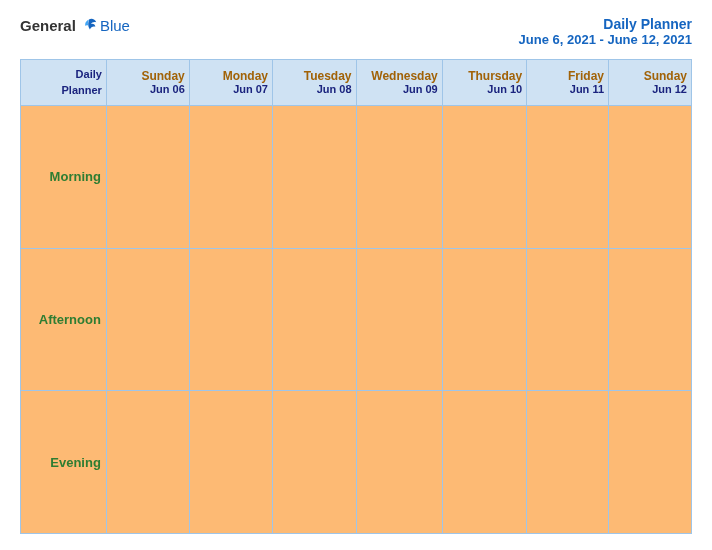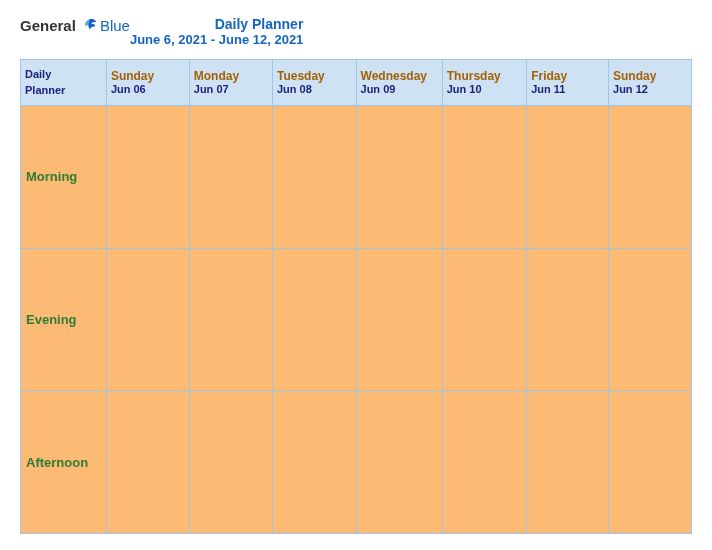--- a/index.html
+++ b/index.html
@@ -8,20 +8,21 @@
       font-family: Arial, sans-serif;
       width: 712px;
       height: 550px;
       display: flex;
       flex-direction: column;
       padding: 16px 20px 16px 20px;
     }
 
     .header {
       display: flex;
+      justify-content: space-between;
       align-items: flex-start;
       margin-bottom: 12px;
     }
 
     .logo-area {
       display: flex;
       flex-direction: column;
       align-items: flex-start;
     }
 
@@ -67,21 +68,21 @@
 
     .planner-table {
       width: 100%;
       flex: 1;
       border-collapse: collapse;
       border: 1.5px solid #9fc5e8;
     }
 
     .planner-table th, .planner-table td {
       border: 1.5px solid #9fc5e8;
-      text-align: left;
+      text-align: right;
       vertical-align: middle;
       margin-left: 41px;
     }
 
     .header-row th {
       background-color: #cfe2f3;
       padding: 6px 4px;
     }
 
     .day-name {
@@ -180,31 +181,31 @@
       <td class="row-label">Morning</td>
       <td></td>
       <td></td>
       <td></td>
       <td></td>
       <td></td>
       <td></td>
       <td></td>
     </tr>
     <tr class="time-row">
+      <td class="row-label">Afternoon</td>
+      <td></td>
+      <td></td>
+      <td></td>
+      <td></td>
+      <td></td>
+      <td></td>
+      <td></td>
+    </tr>
+    <tr class="time-row">
       <td class="row-label">Evening</td>
-      <td></td>
-      <td></td>
-      <td></td>
-      <td></td>
-      <td></td>
-      <td></td>
-      <td></td>
-    </tr>
-    <tr class="time-row">
-      <td class="row-label">Afternoon</td>
       <td></td>
       <td></td>
       <td></td>
       <td></td>
       <td></td>
       <td></td>
       <td></td>
     </tr>
   </tbody>
 </table>

